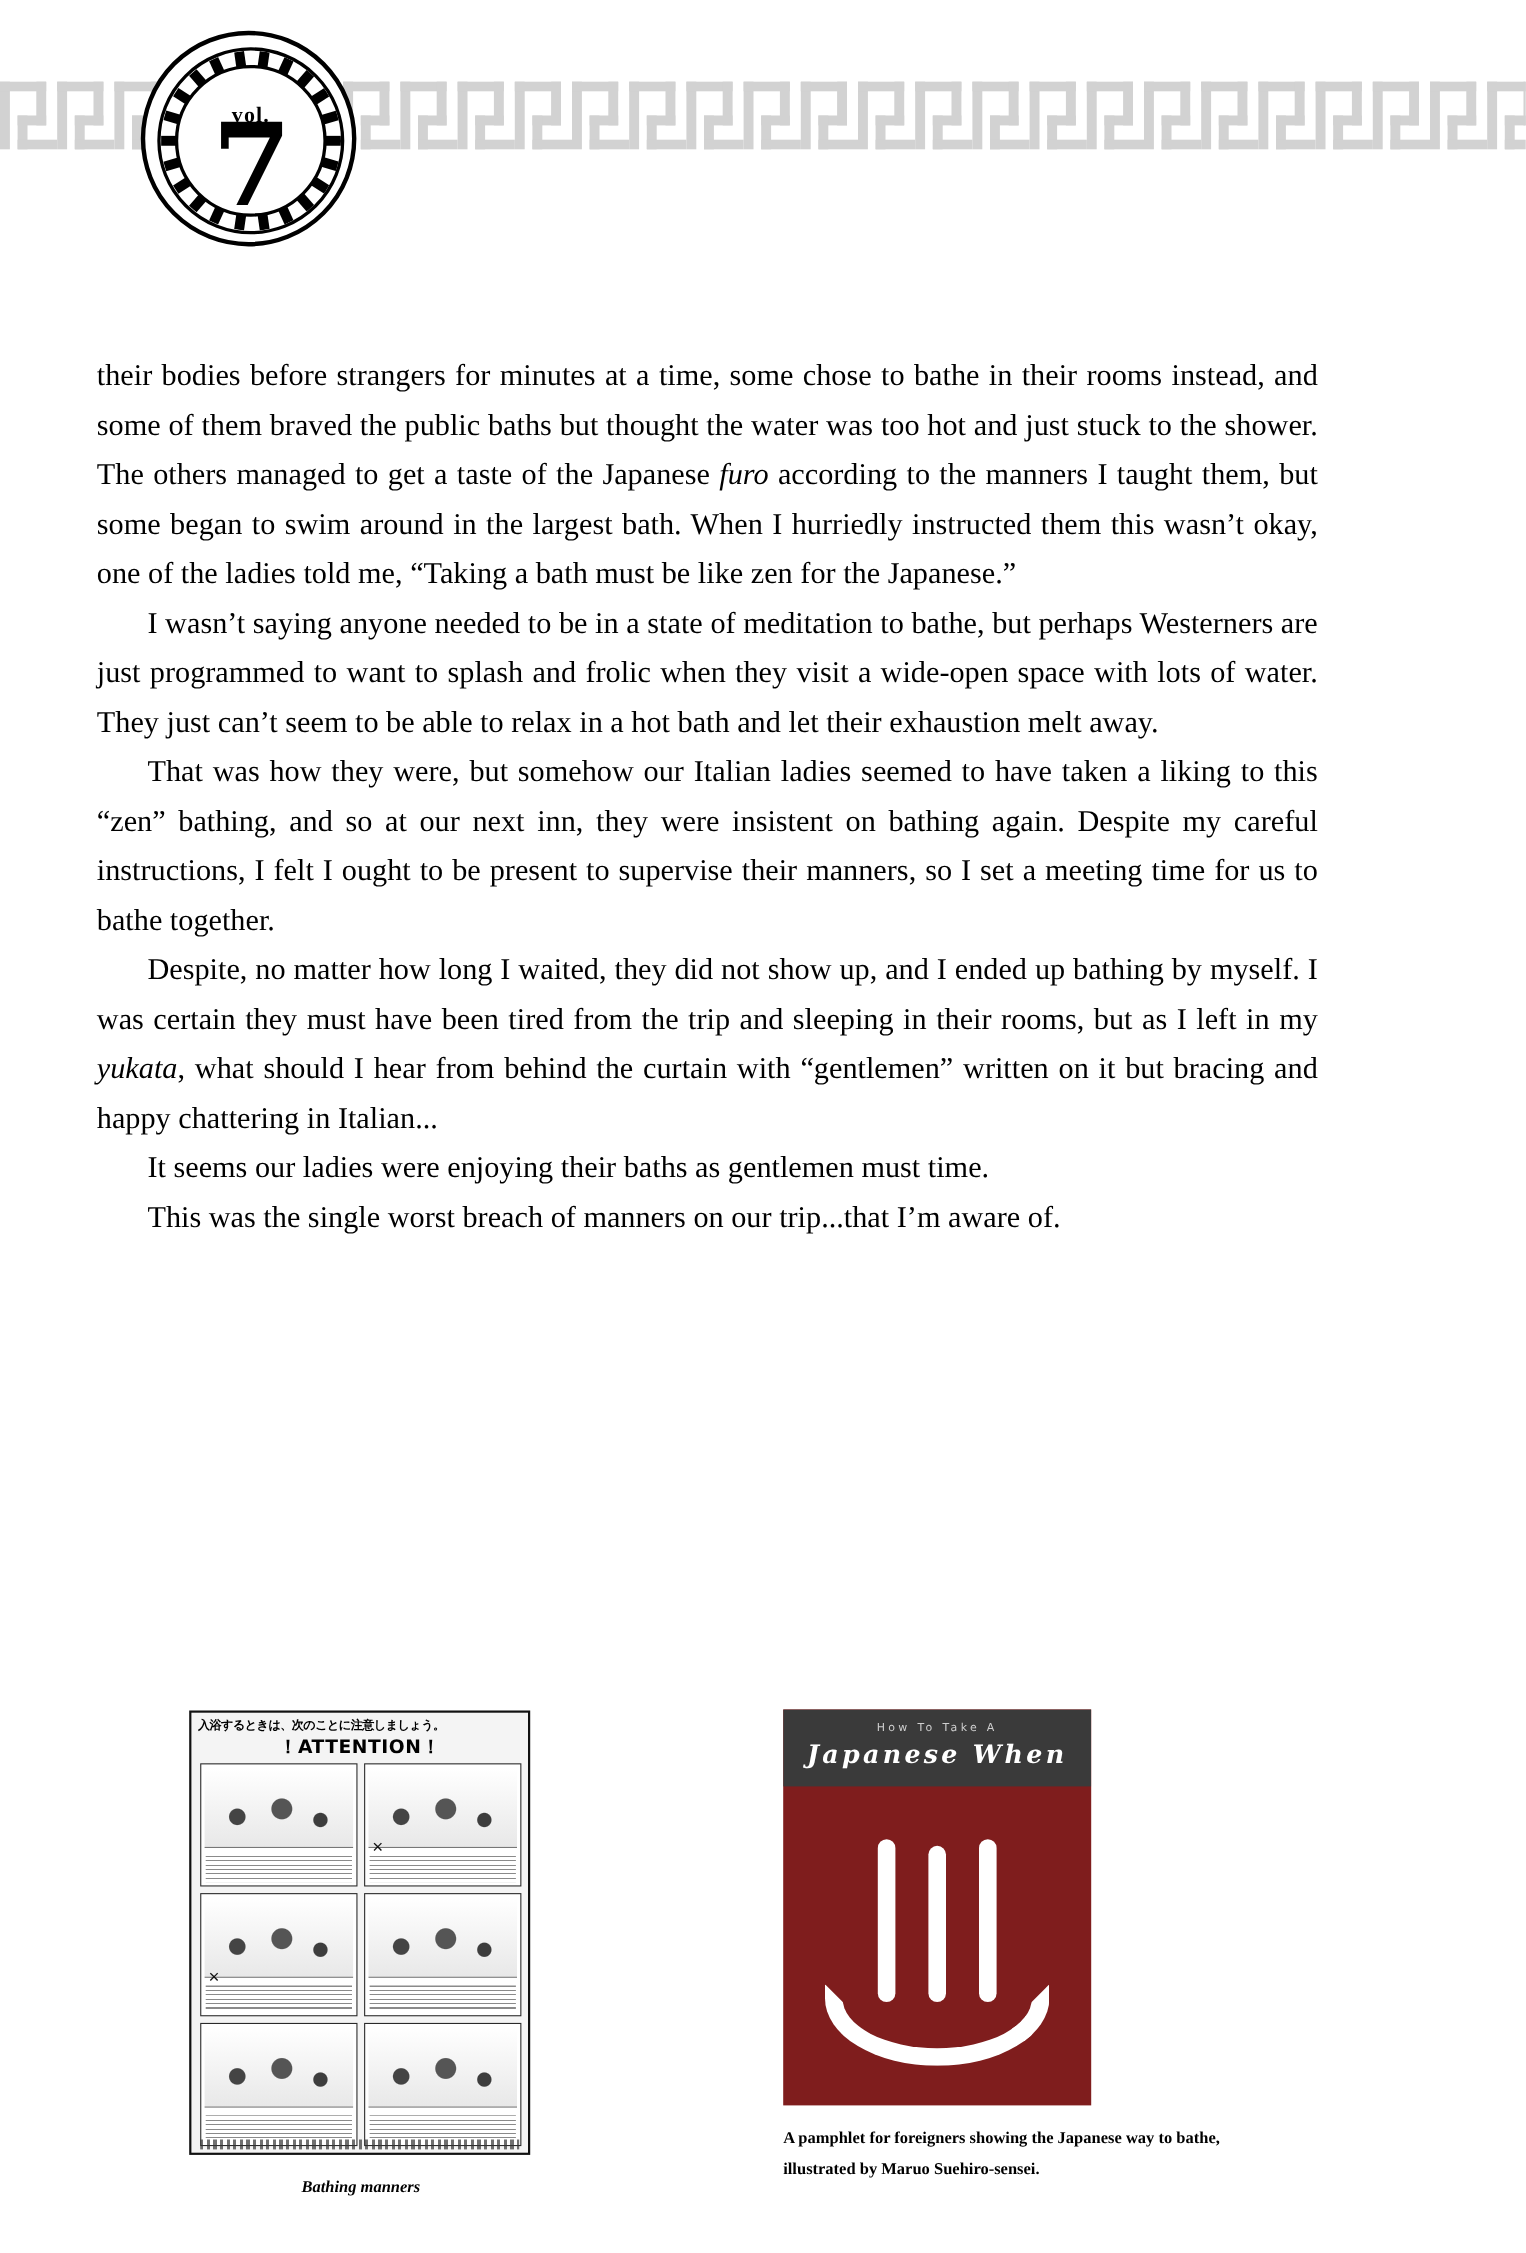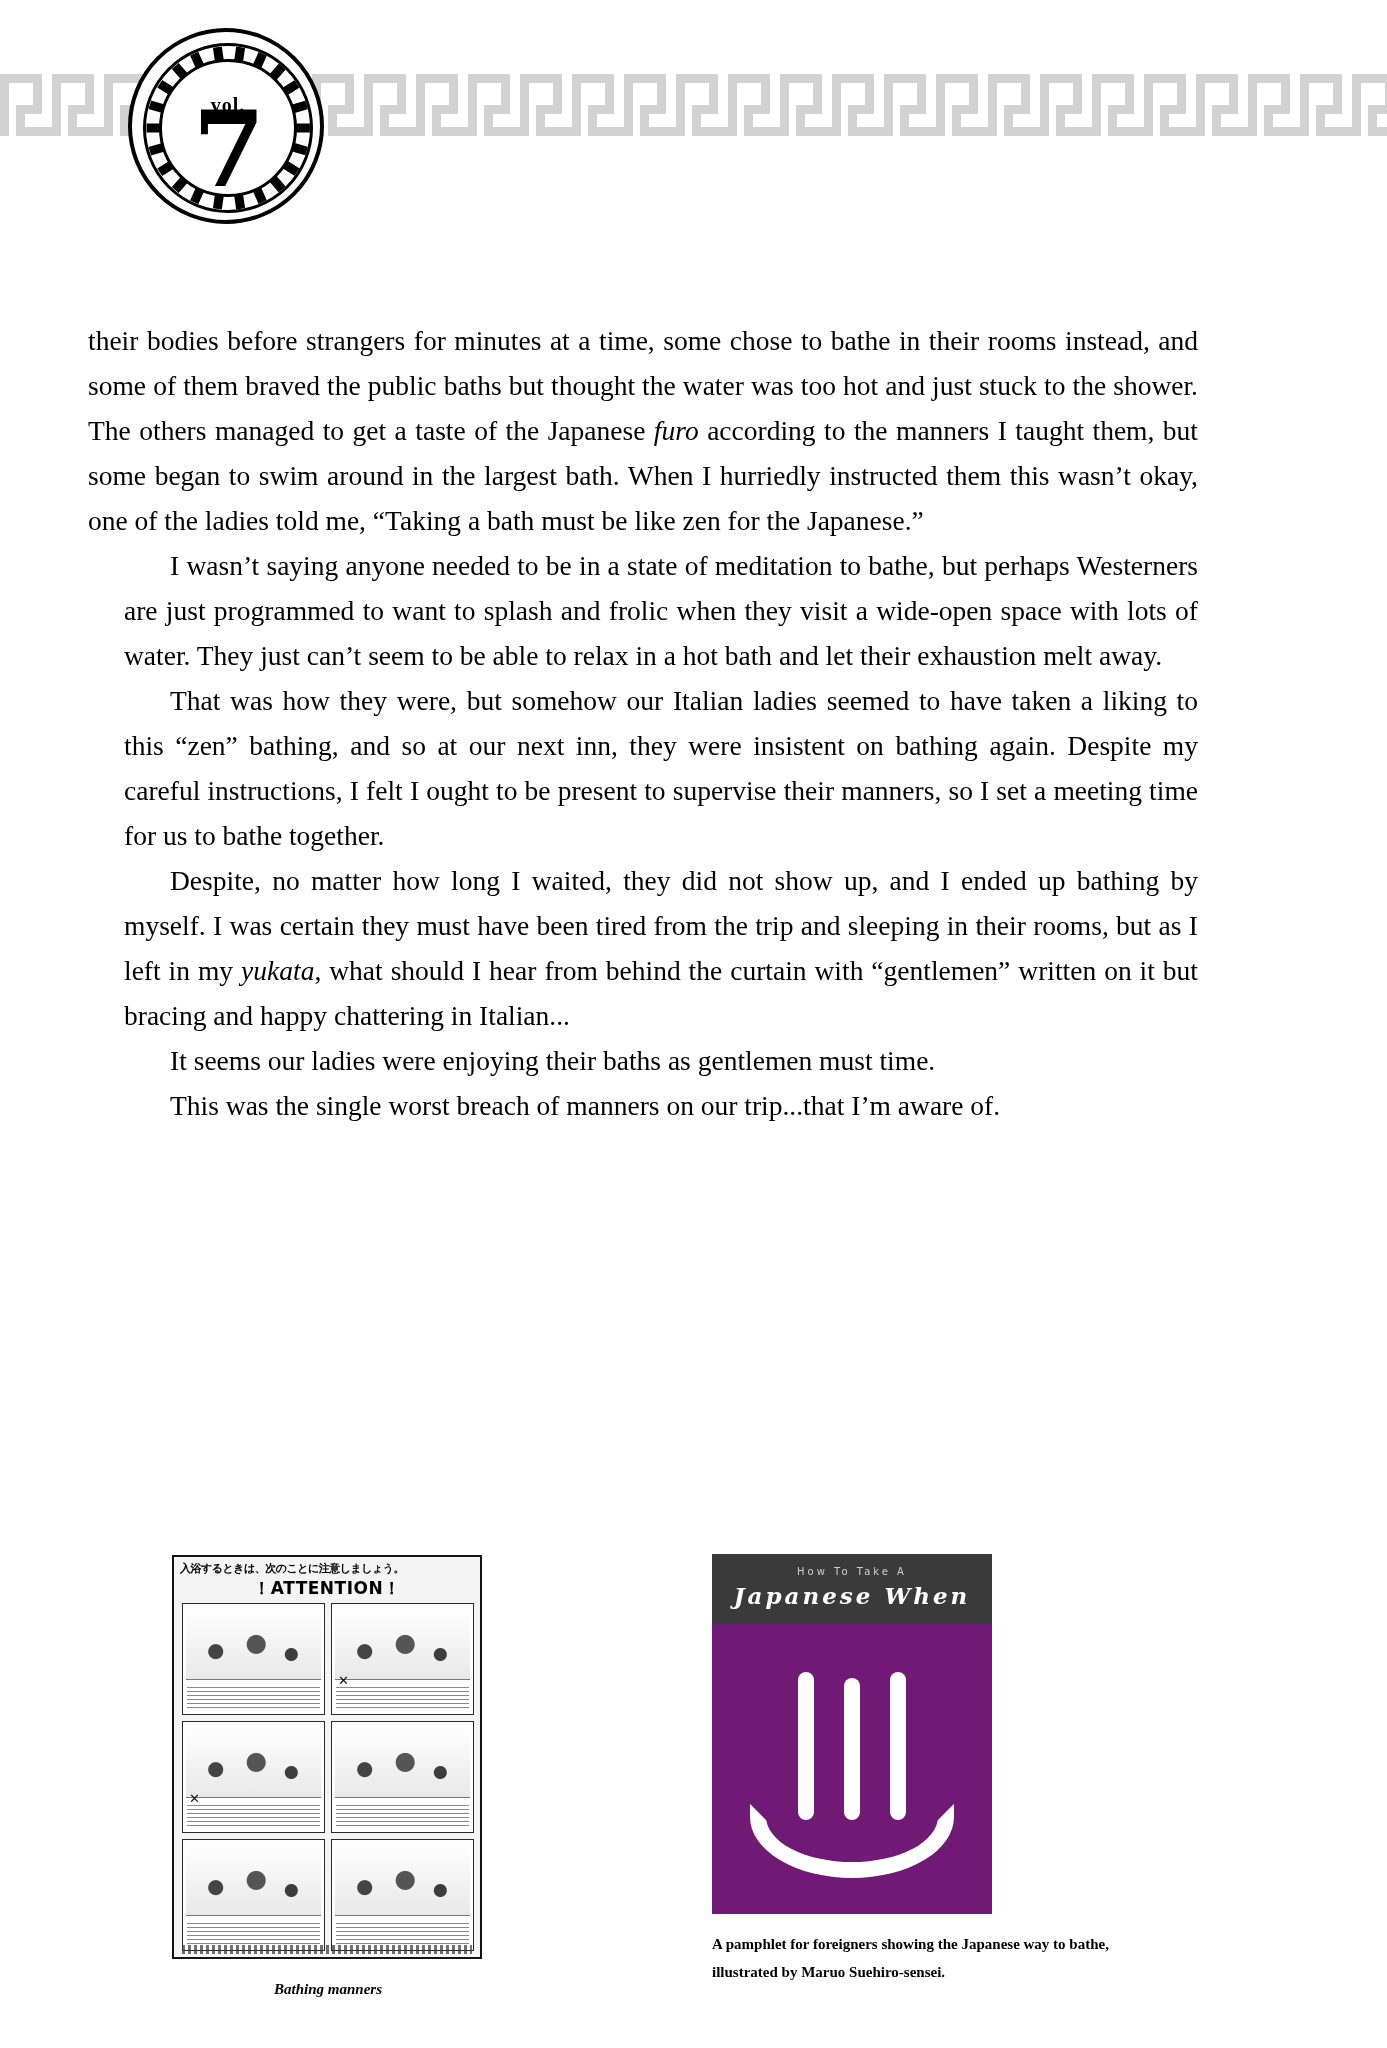--- a/index.html
+++ b/index.html
@@ -125,21 +125,20 @@
   .article p {
     margin: 0;
     font-size: 27.5px;
     line-height: 45px;
     text-align: justify;
     text-justify: inter-word;
     font-family: "Liberation Serif", serif;
   }
   .article p.indent {
     text-indent: 46px;
-    margin-left: 36px;
   }
   .article p em {
     font-style: italic;
   }
 
   
   .figures {
     position: absolute;
     left: 0;
     top: 1555px;
@@ -259,21 +258,21 @@
   
   .fig-right {
     position: absolute;
     left: 712px;
     top: -1px;
     width: 420px;
   }
   .pamphlet {
     width: 280px;
     height: 360px;
-    background: #701a75;
+    background: #7f1d1d;
     position: relative;
     overflow: hidden;
   }
   .pamphlet-top {
     position: absolute;
     left: 0; top: 0;
     width: 100%;
     height: 70px;
     background: #3a3a3a;
   }

